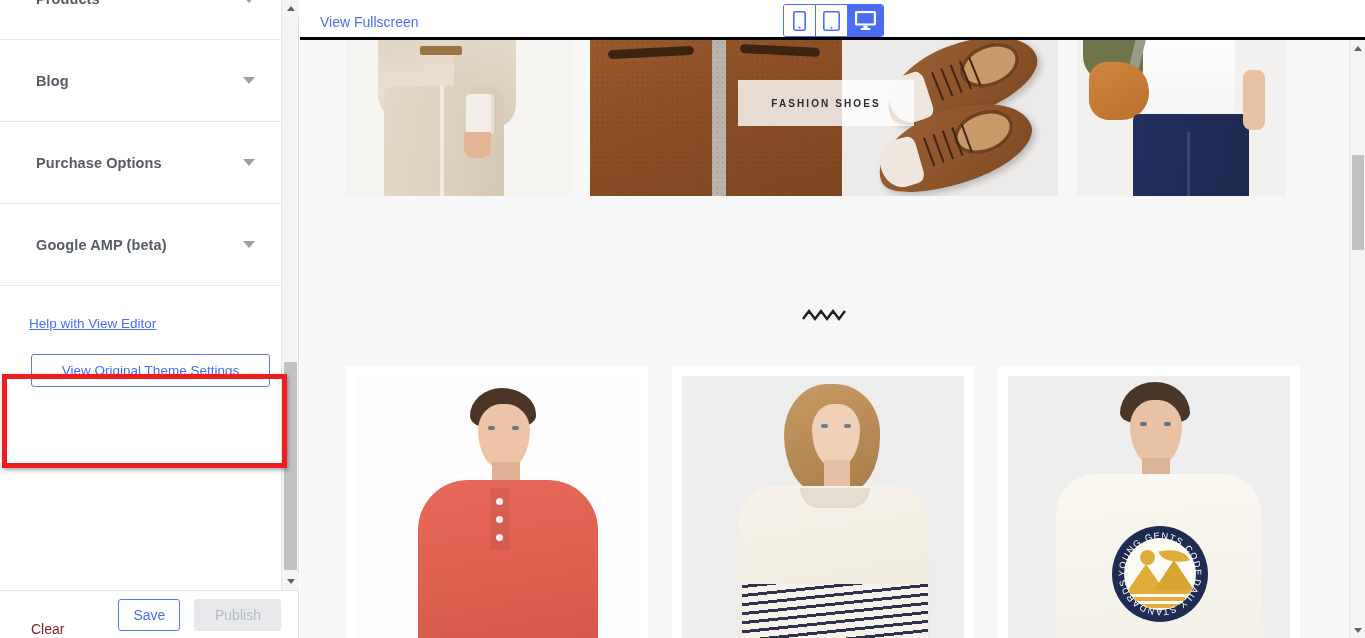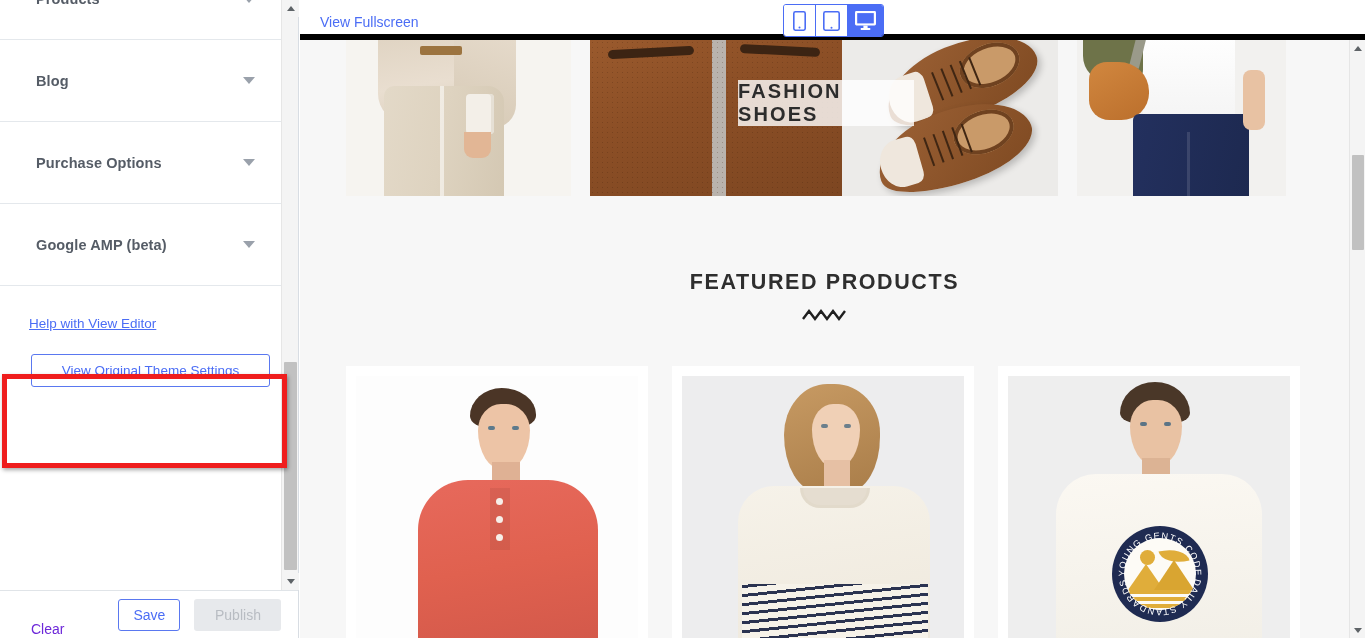--- a/index.html
+++ b/index.html
@@ -141,21 +141,21 @@
   .action-bar {
     position: absolute; left: 0; bottom: 0;
     width: 298px; height: 48px;
     background: #ffffff;
     border-top: 1px solid #e0e4e8;
     display: flex; align-items: center;
     padding-left: 31px;
   }
   .clear-link {
     font-size: 14px;
-    color: #6d28d9;
+    color: #7f1d1d;
     cursor: pointer;
     margin-right: 54px;
     margin-top: 28px;
   }
   .save-btn {
     width: 62px; height: 32px; line-height: 30px;
     text-align: center;
     border: 1px solid #5a78f0;
     border-radius: 3px;
     color: #4b6df5;
@@ -178,21 +178,21 @@
   
   .preview-wrap {
     position: absolute; left: 300px; top: 0;
     width: 1065px; height: 638px;
     background: #f7f7f7;
   }
   .preview-toolbar {
     position: relative;
     height: 40px;
     background: #ffffff;
-    border-bottom: 6px solid #000000;
+    border-bottom: 3px solid #000000;
   }
   .fullscreen-link {
     position: absolute; left: 20px; top: 14px;
     font-size: 14px;
     color: #4b6df5;
     cursor: pointer;
   }
   .device-switch {
     position: absolute; left: 483px; top: 4px;
     display: flex;
@@ -322,21 +322,21 @@
     position:absolute; top: 0; width: 2px; height: 30px; background: #3f2613;
   }
   .fashion-label {
     position: absolute; left: 148px; top: 40px;
     width: 176px; height: 46px;
     background: rgba(255,255,255,.80);
     display: flex; align-items: center; justify-content: center;
     z-index: 4;
   }
   .fashion-label span {
-    font-size: 20px; letter-spacing: 2.1px;
+    font-size: 10px; letter-spacing: 2.1px;
     color: #2c2c2c; font-weight: bold;
     font-family: "Liberation Sans", sans-serif;
   }
 
   
   .r-bg { position:absolute; inset:0; background:#f2f1ef; }
   .r-shirt {
     position:absolute; left: 66px; top: -10px;
     width: 92px; height: 112px;
     background: linear-gradient(180deg,#ffffff,#f2f2f2);
@@ -685,21 +685,20 @@
           <div class="r-shirt"></div>
           <div class="r-strap"></div>
           <div class="r-strap2"></div>
           <div class="r-bag"></div>
           <div class="r-pants"></div>
           <div class="r-arm"></div>
         </div>
 
       </div>
 
-      <div class="featured-title">FEATURED PRODUCTS</div>
 
       <div class="squiggle">
         <svg width="46" height="14" viewBox="0 0 46 14">
           <polyline points="1,11 7,3 13,11 19,3 25,11 31,3 37,11 43,3" fill="none" stroke="#1f1f1f" stroke-width="2.4"></polyline>
         </svg>
       </div>
 
       <div class="product-grid">
 
         <div class="p-card c1">

